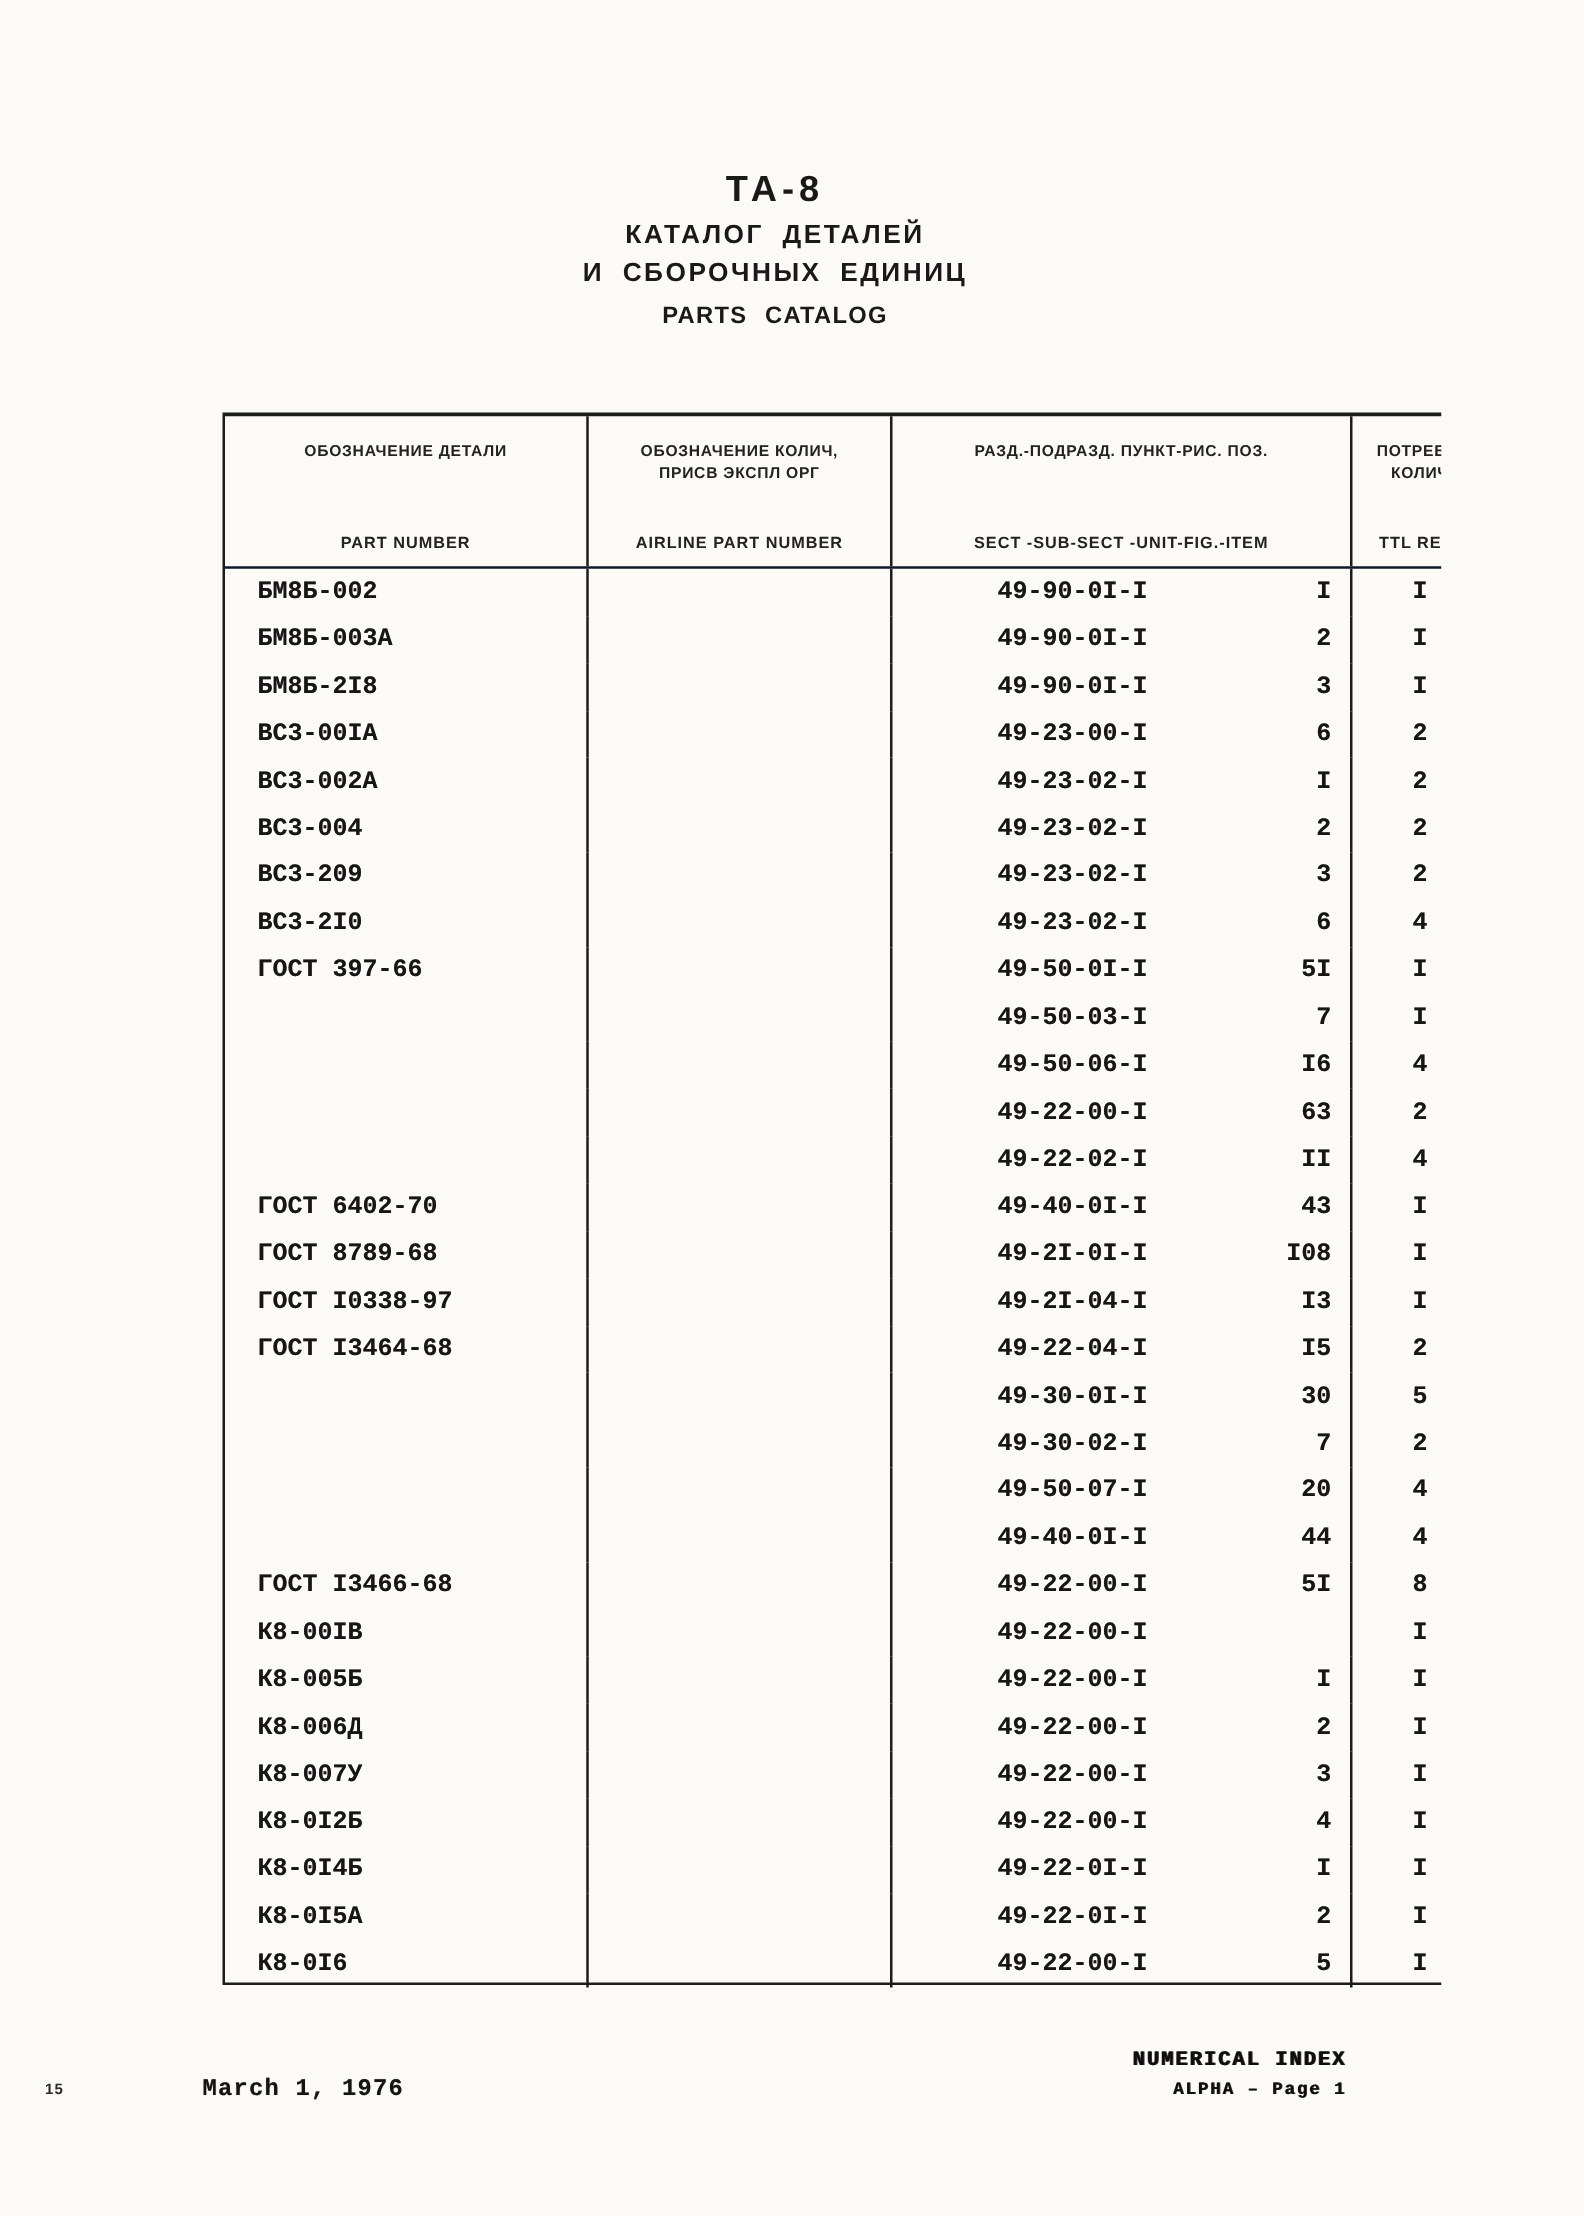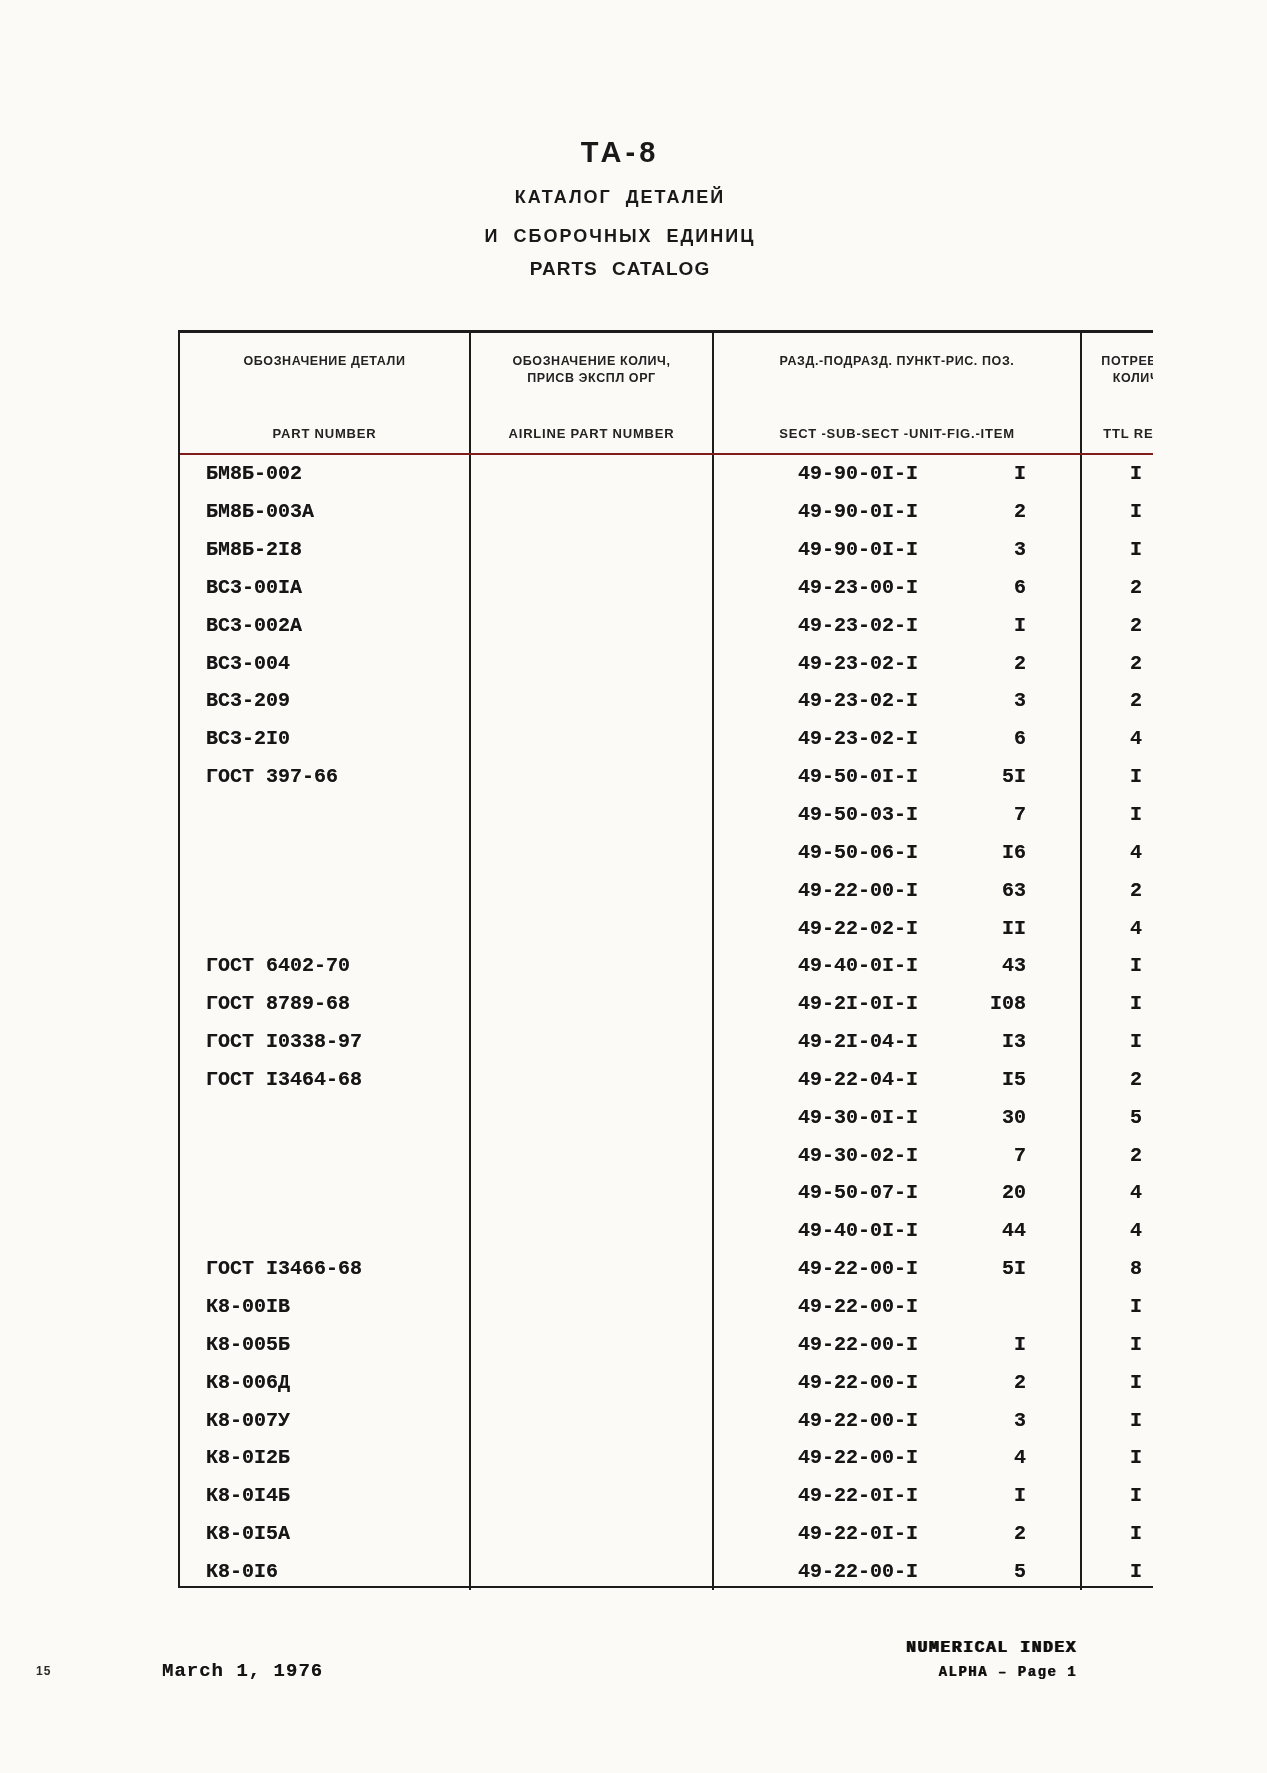--- a/index.html
+++ b/index.html
@@ -7,48 +7,48 @@
     position:relative; width:1153px; height:1773px;
     background:#fbfaf6; color:#191919; overflow:hidden;
     font-family:"Liberation Sans","DejaVu Sans",sans-serif;
   }
   
   .title-block { position:absolute; top:136px; left:0; width:1240px; text-align:center; }
   .title-model {
     font-size:29px; font-weight:bold; letter-spacing:4px;
     font-family:"Liberation Sans","DejaVu Sans",sans-serif;
   }
-  .title-ru { font-size:18px; font-weight:bold; letter-spacing:2px; word-spacing:7px; margin-top:18px; }
+  .title-ru { font-size:21px; font-weight:bold; letter-spacing:2px; word-spacing:7px; margin-top:7px; }
   .title-en { font-size:19px; font-weight:bold; letter-spacing:1px; word-spacing:8px; margin-top:11px; }
   
   .catalog-table {
     position:absolute; left:178px; top:330px; width:1014px; height:1258px;
     border:2px solid #1c1c1c; border-top-width:3px; box-sizing:border-box;
     background:transparent;
   }
   .thead, .trow { display:grid; grid-template-columns:289px 243px 368px 1fr; }
-  .thead { height:122px; border-bottom:2px solid #7f1d1d; box-sizing:border-box; }
+  .thead { height:122px; border-bottom:2px solid #0f172a; box-sizing:border-box; }
   .hcell {
     display:flex; flex-direction:column; align-items:center; justify-content:space-between;
     padding:20px 4px 12px 4px; box-sizing:border-box;
   }
   .hcell .ru { font-size:12.5px; font-weight:600; letter-spacing:0.6px; line-height:17px; text-align:center; color:#222; }
   .hcell .en { font-size:13px; font-weight:600; letter-spacing:0.8px; color:#222; white-space:nowrap; }
   .rugroup { display:flex; flex-direction:column; align-items:center; }
   .c2, .c3, .c4 { border-left:2px solid #1c1c1c; }
   .tbody { position:absolute; top:122px; left:0; right:0; bottom:0; }
   .trow { height:37.85px; align-items:center; }
   .cell { height:100%; display:flex; align-items:center; box-sizing:border-box; overflow:hidden; }
   .mono, .cell {
     font-family:"Liberation Mono","DejaVu Sans Mono",monospace;
     font-weight:bold; font-size:20px; color:#161616;
     text-shadow:0 0 0.5px rgba(20,20,20,0.55);
   }
   .cell.c1 { padding-left:26px; }
-  .cell.c3 { justify-content:space-between; padding-left:84px; padding-right:54px; }
+  .cell.c3 { justify-content:space-between; padding-left:84px; padding-right:15px; }
   .cell.c4 { justify-content:center; padding:0; }
   .sect { white-space:nowrap; }
   .item { min-width:42px; text-align:right; }
   
   .sheet-number {
     position:absolute; left:36px; top:1664px;
     font-size:12px; font-weight:bold; color:#2a2a2a; letter-spacing:1px;
   }
   .footer-date {
     position:absolute; left:162px; top:1660px;

